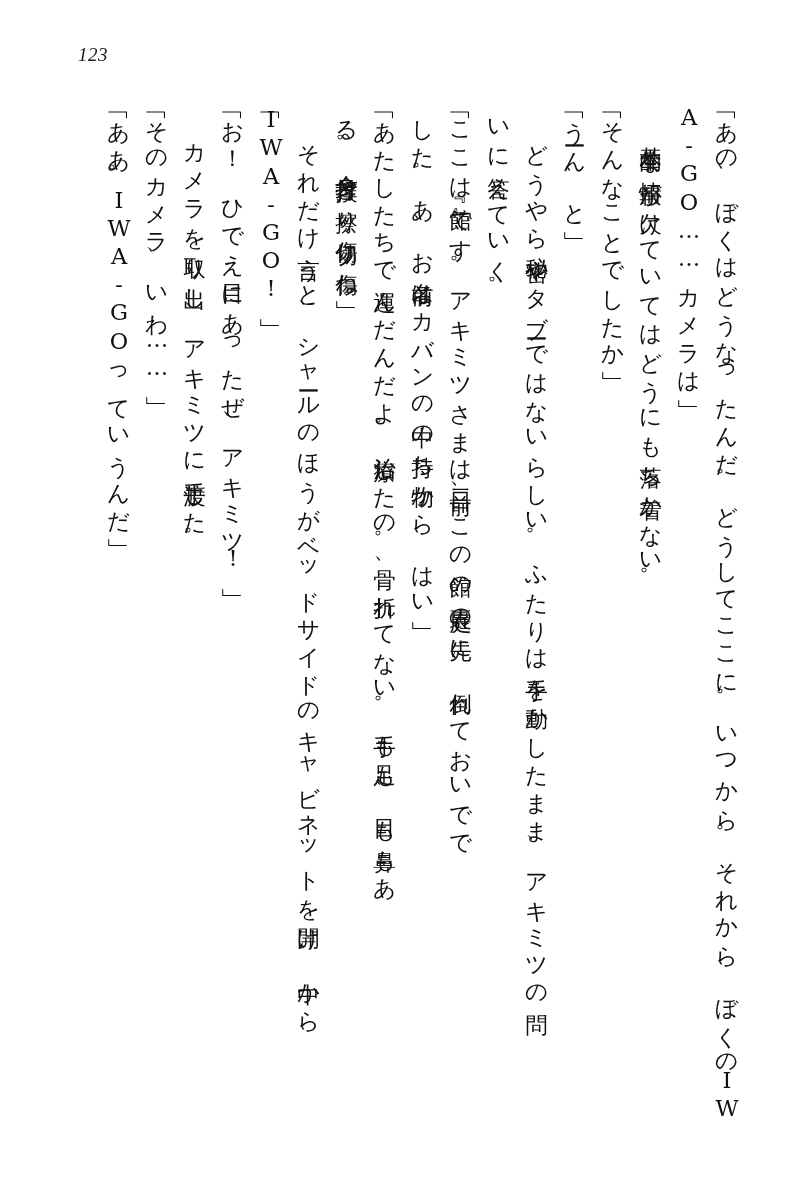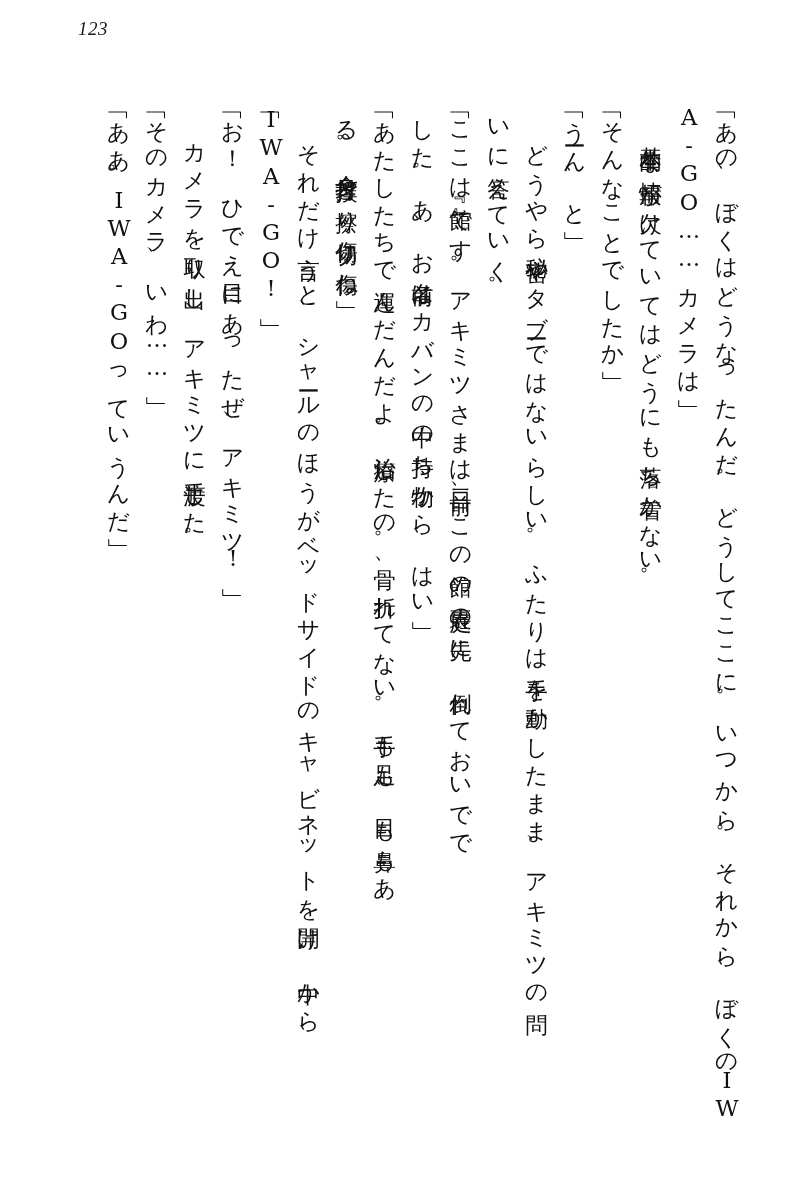--- a/index.html
+++ b/index.html
@@ -19,21 +19,21 @@
     position: relative;
     width: 800px;
     height: 1200px;
     background: #ffffff;
     box-sizing: border-box;
   }
 
   
   #folio {
     position: absolute;
-    top: 18px;
+    top: 44px;
     left: 78px;
     font-family: "Liberation Serif", serif;
     font-style: italic;
     font-size: 19px;
     letter-spacing: 0.5px;
     color: #1a1a1a;
   }
 
   
   #text-block {

